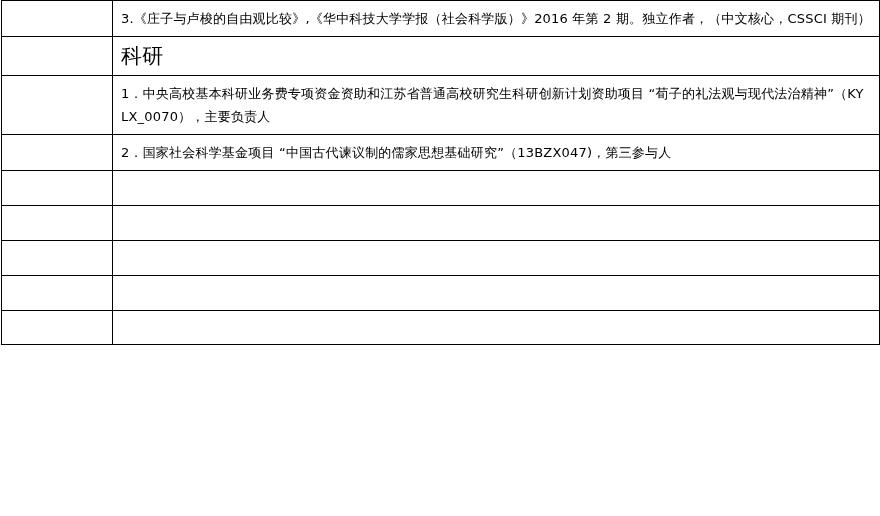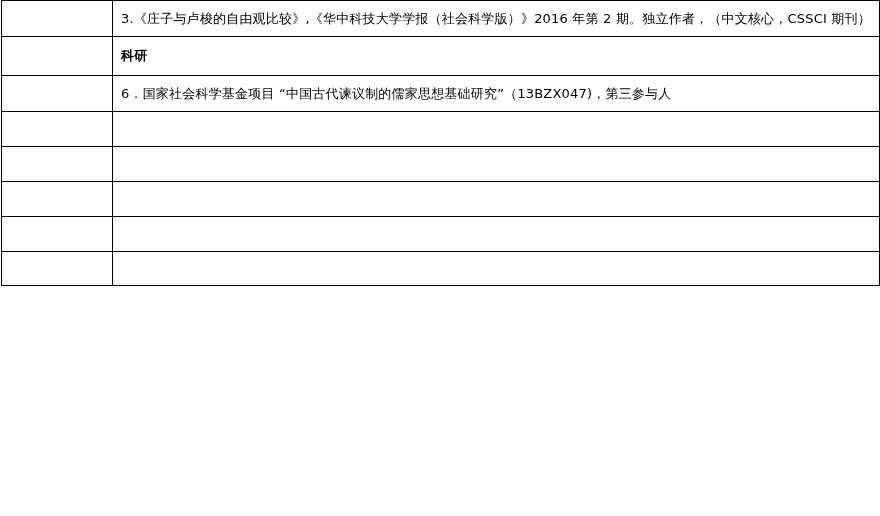--- a/index.html
+++ b/index.html
@@ -39,22 +39,22 @@
     width: 766px;
   }
   .cell-inner {
     padding: 6px 8px 6px 8px;
     font-size: 13px;
     line-height: 23px;
     letter-spacing: 0.2px;
     word-break: break-all;
   }
   .cell-inner.bold {
-    font-weight: bold;
-    font-size: 13px;
+    font-weight: normal;
+    font-size: 21px;
     line-height: 24px;
     padding-top: 7px;
     padding-bottom: 7px;
   }
   .empty-inner {
     padding: 0;
     height: 34px;
   }
   .empty-inner-short {
     padding: 0;
@@ -82,27 +82,35 @@
 
       <tr>
         <td class="label-cell">
           <div class="cell-inner"></div>
         </td>
         <td class="content-cell">
           <div class="cell-inner bold">科研</div>
         </td>
       </tr>
 
+      <tr>
+        <td class="label-cell">
+          <div class="cell-inner"></div>
+        </td>
+        <td class="content-cell">
+          <div class="cell-inner">1．中央高校基本科研业务费专项资金资助和江苏省普通高校研究生科研创新计划资助项目 “荀子的礼法观与现代法治精神”（KYLX_0070），主要负责人</div>
+        </td>
+      </tr>
 
       <tr>
         <td class="label-cell">
           <div class="cell-inner"></div>
         </td>
         <td class="content-cell">
-          <div class="cell-inner">6．国家社会科学基金项目 “中国古代谏议制的儒家思想基础研究”（13BZX047)，第三参与人</div>
+          <div class="cell-inner">2．国家社会科学基金项目 “中国古代谏议制的儒家思想基础研究”（13BZX047)，第三参与人</div>
         </td>
       </tr>
 
       <tr>
         <td class="label-cell">
           <div class="empty-inner"></div>
         </td>
         <td class="content-cell">
           <div class="empty-inner"></div>
         </td>

